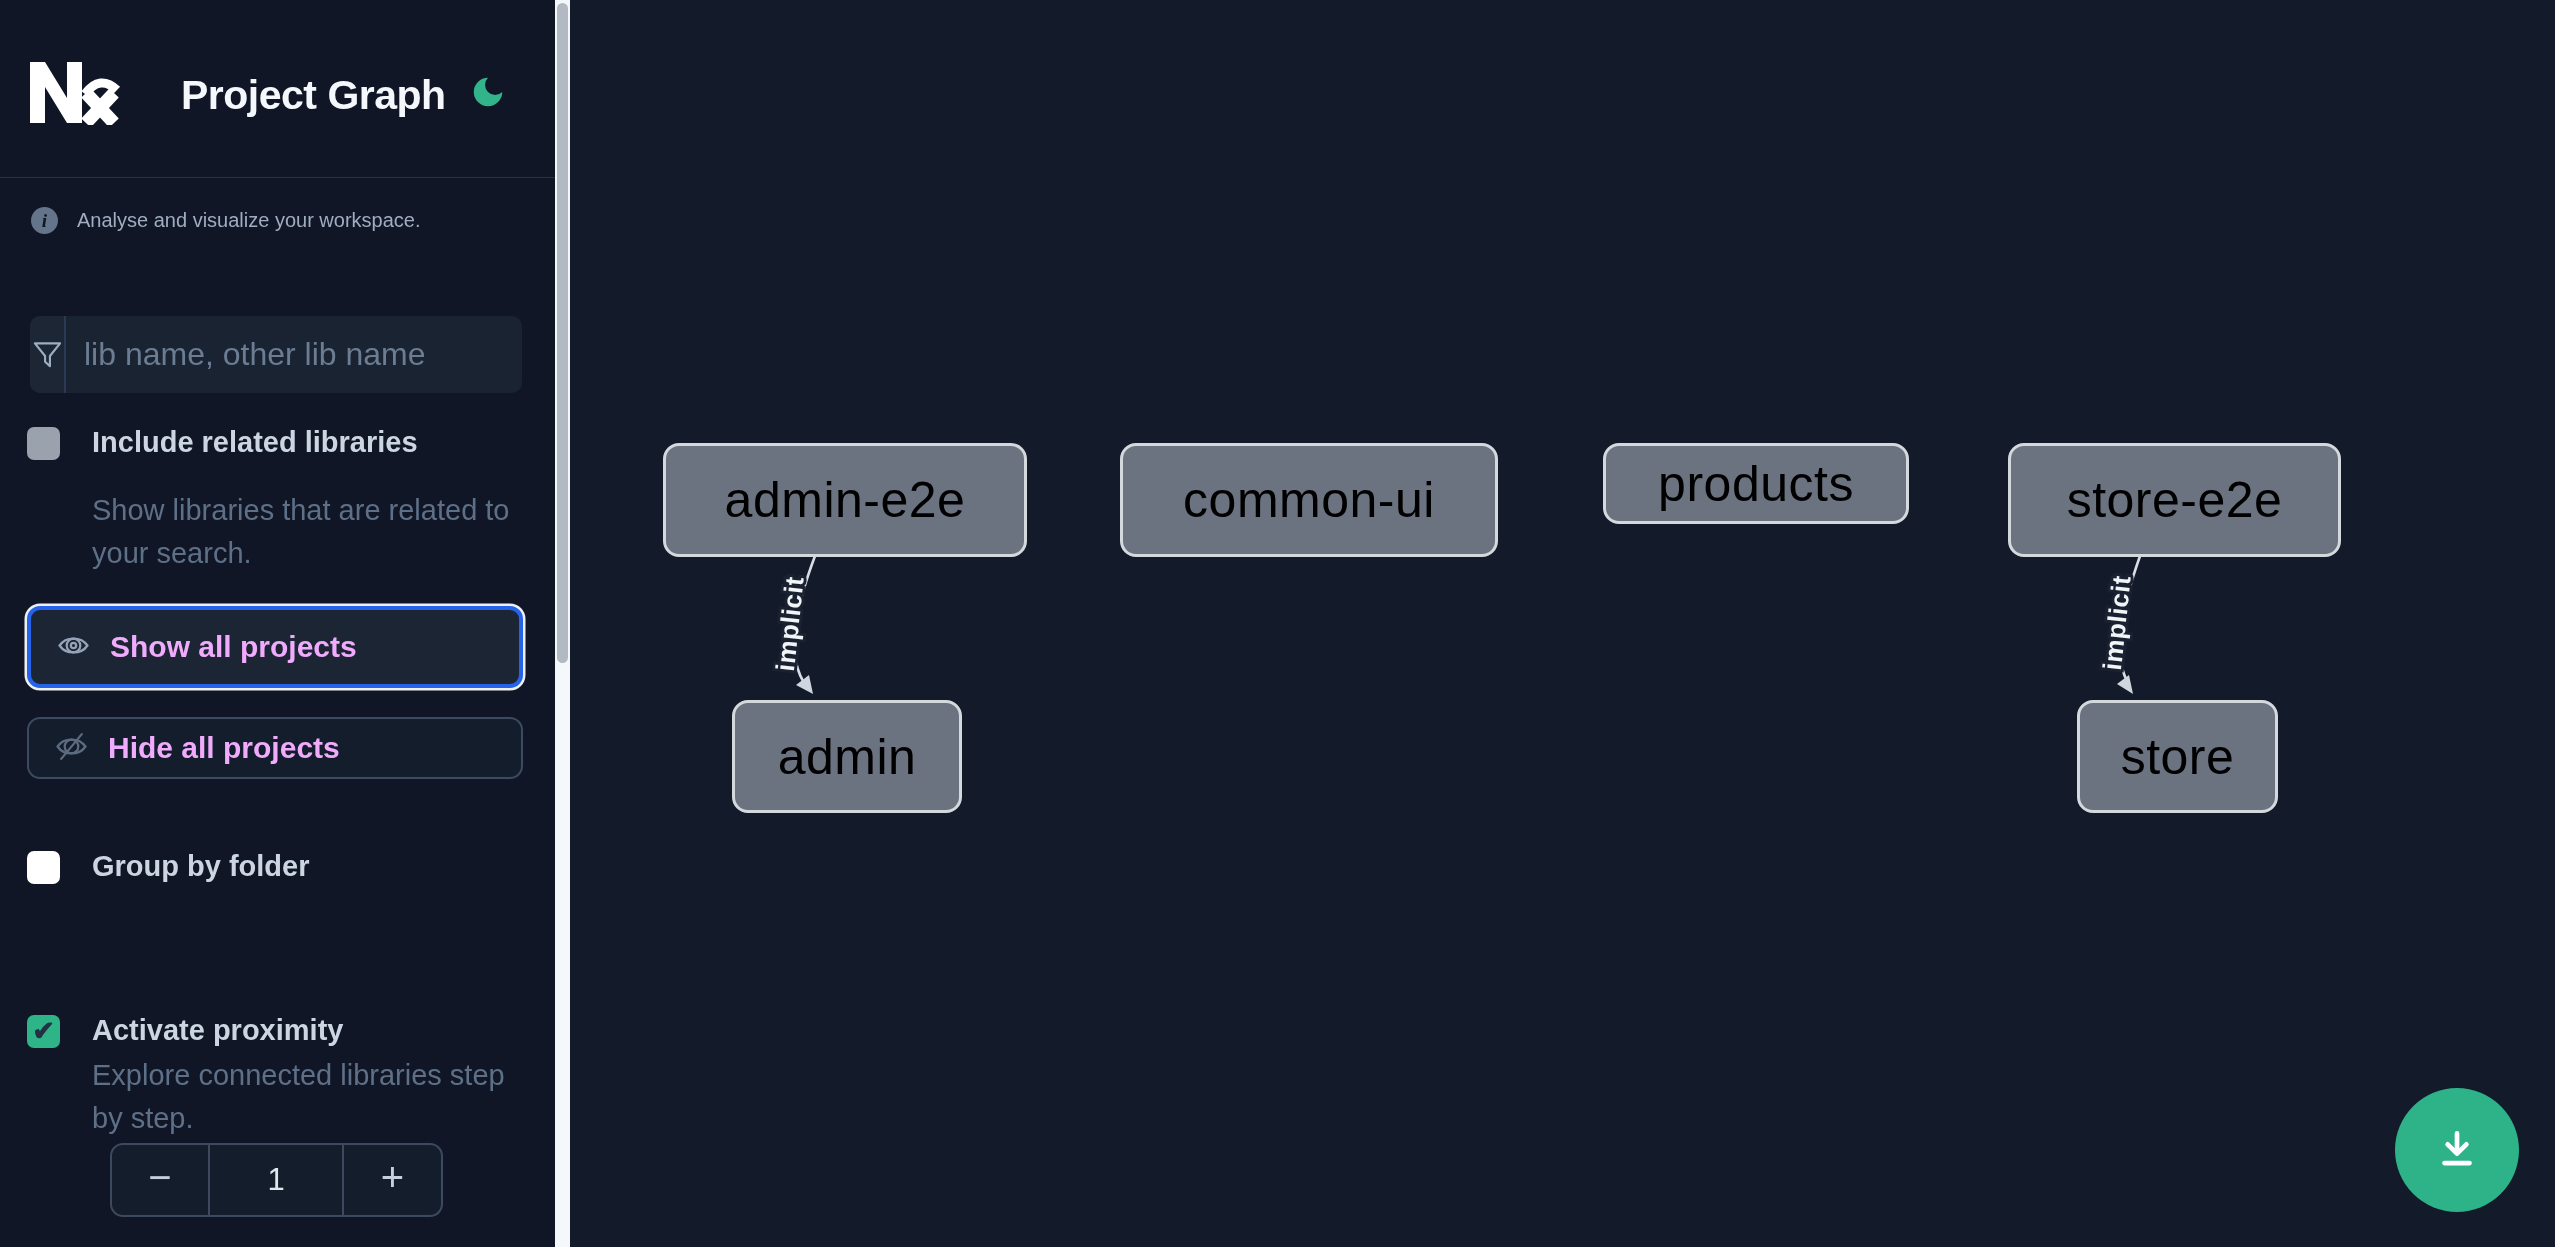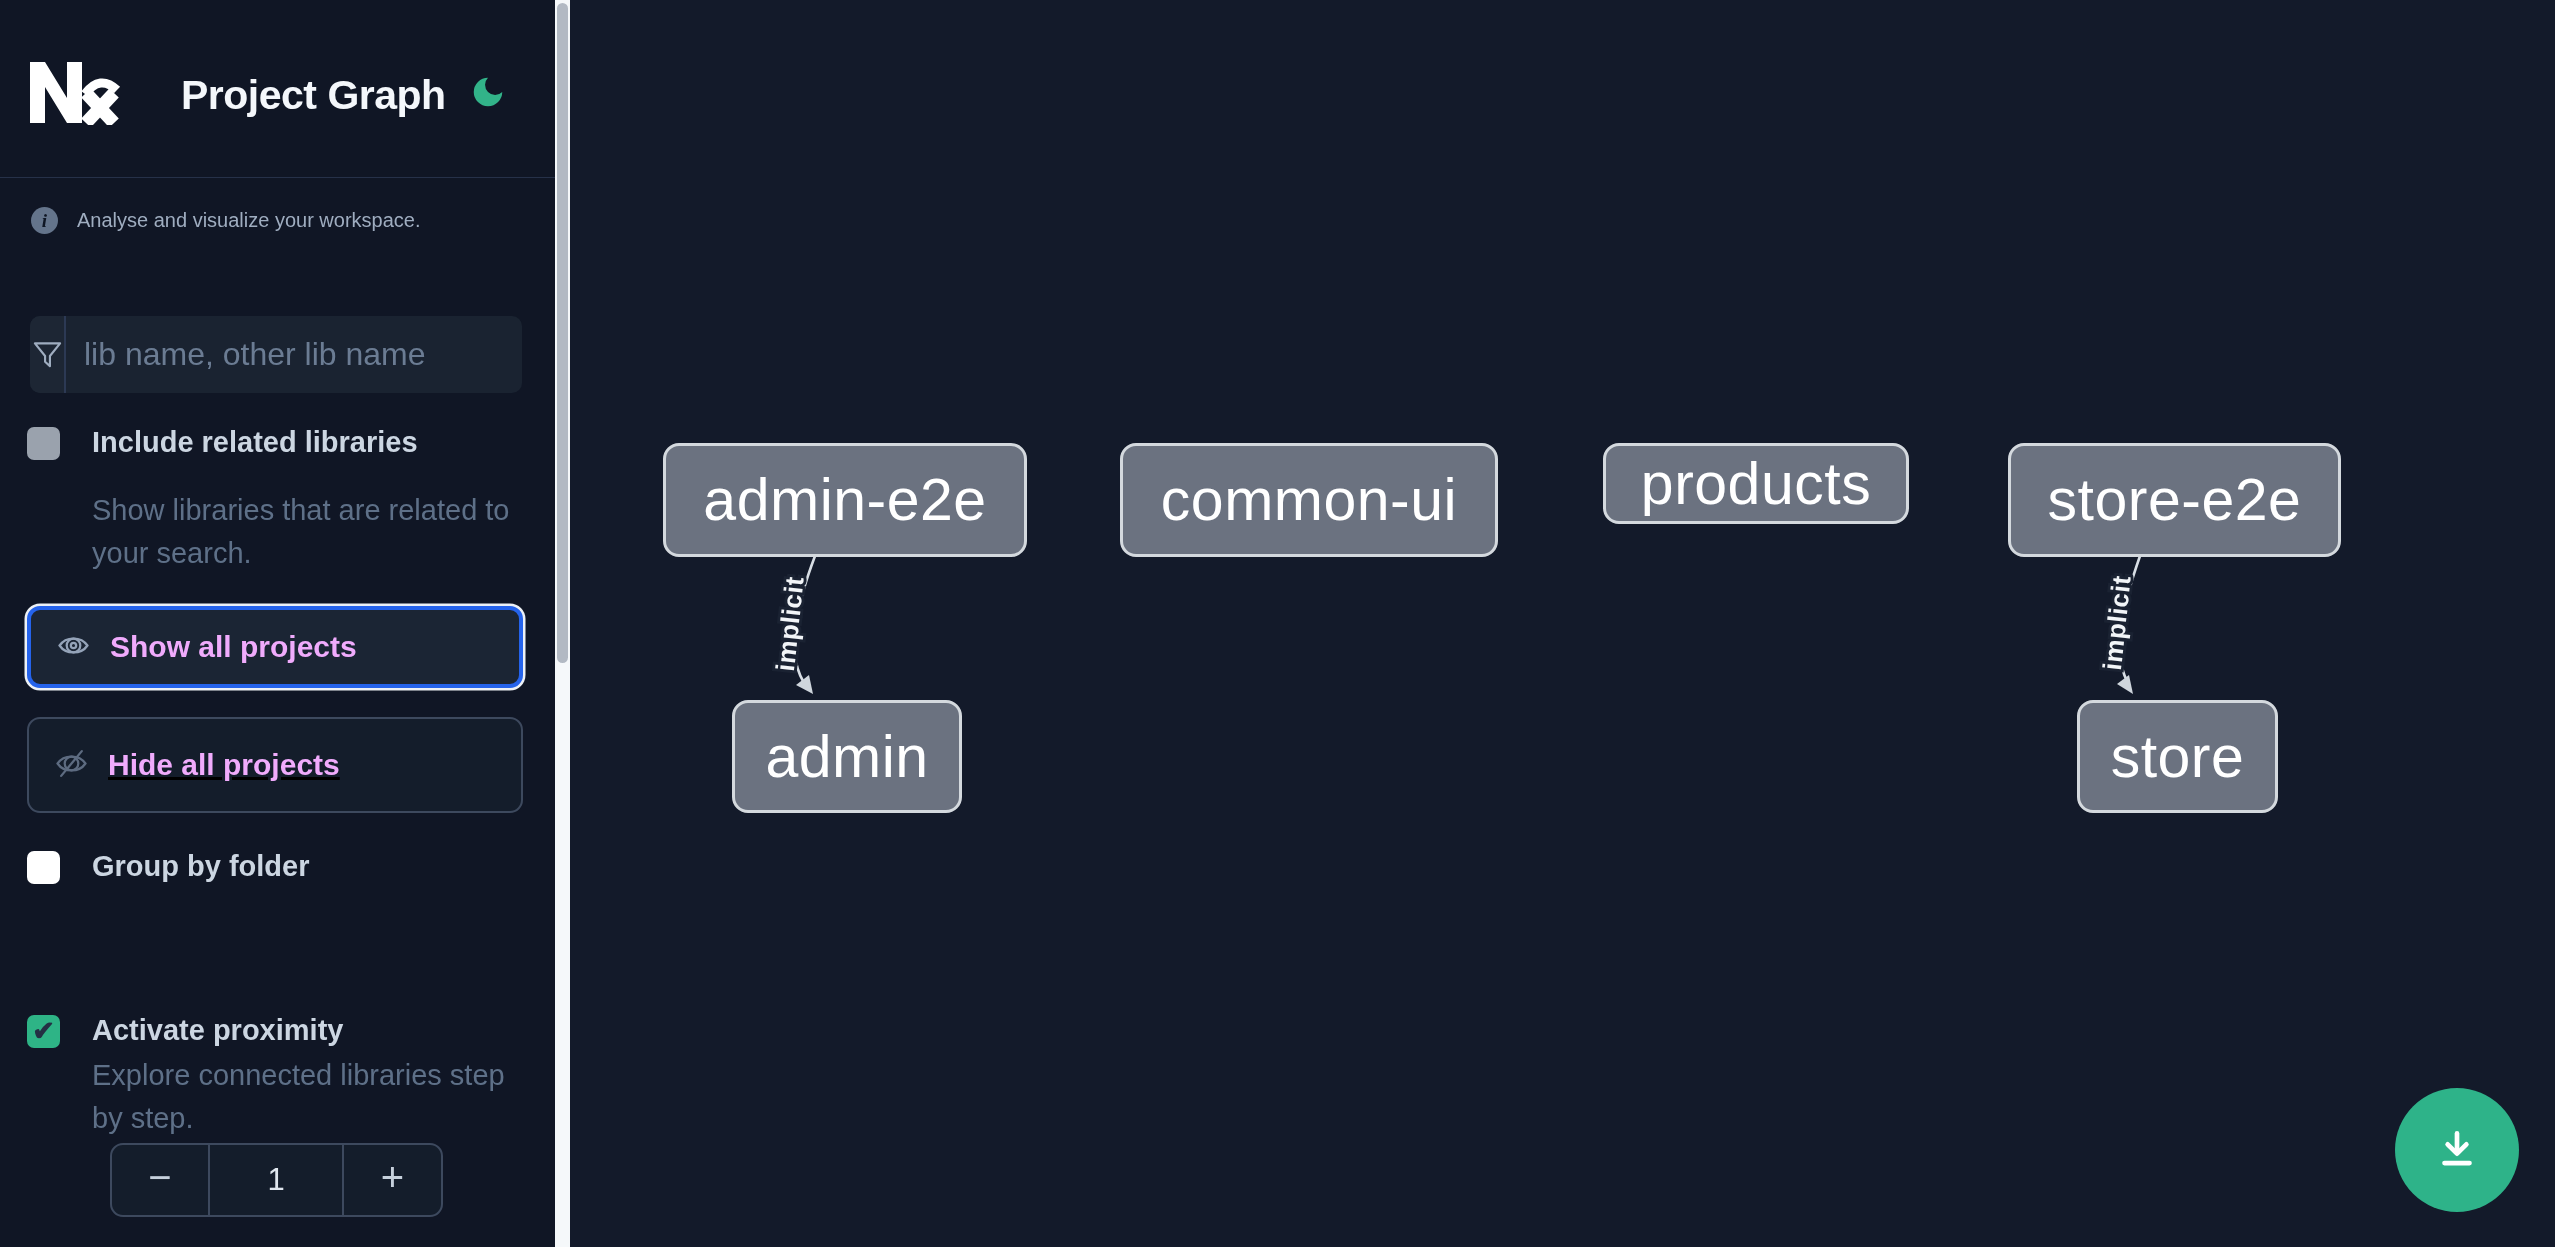--- a/index.html
+++ b/index.html
@@ -43,21 +43,21 @@
   .b-include { top:424px; } .b-include .desc { max-width:440px;margin-top:28px; }
   .b-group   { top:848px;justify-content:center; } .b-group .desc   { max-width:400px; }
   .b-prox    { top:1012px; } .b-prox .desc   { max-width:445px; }
 
   .sb-btn { position:absolute; left:27px; width:496px; display:flex; align-items:center;
             gap:20px; padding-left:26px; border-radius:13px; cursor:pointer;
             font-family:"Liberation Sans", sans-serif; }
   .sb-btn .btn-label { font-size:30px; font-weight:600; color:#f0abfc; }
   .btn-show { top:606px; height:82px; background:#1b2534; border:4px solid #2563eb;
               box-shadow:0 0 0 2.5px #edf1f6; }
-  .btn-hide { top:717px; height:96px; background:#141d2b; border:2px solid #3d495e;text-decoration:underline; }
+  .btn-hide { top:717px; height:62px; background:#141d2b; border:2px solid #3d495e; }
 
   .stepper { position:absolute; left:110px; top:1143px; width:333px; height:74px;
              border:2px solid #3d495e; border-radius:13px; display:grid;
              grid-template-columns:96px 1fr 97px; background:#141d2b; }
   .stepper > * { display:flex; align-items:center; justify-content:center;
                  background:transparent; border:none; font-family:"Liberation Sans", sans-serif; }
   .step-btn { font-size:40px; color:#c6d0dc; cursor:pointer; padding-bottom:6px; }
   .step-value { border-left:2px solid #3d495e; border-right:2px solid #3d495e;
                 font-size:31px; color:#dfe6ee; }
 
@@ -68,22 +68,22 @@
 
   
   .canvas { position:absolute; left:570px; top:0; width:1985px; height:1247px; background:#131a2a; }
   .edges-svg { position:absolute; left:0; top:0; width:1985px; height:1247px; }
   .edge-path { fill:none; stroke:#d8dee5; stroke-width:2.6px; }
   .edge-arrow { fill:#cfd6dd; }
   .edge-label { font-family:"Liberation Sans", sans-serif; font-size:26px; font-weight:700;
                 fill:#f2f5f8; stroke:#1a2232; stroke-width:6px; paint-order:stroke;
                 letter-spacing:0.5px; text-anchor:middle; dominant-baseline:middle; }
   .node { position:absolute; background:#6b7280; border:3px solid #d4d9de; border-radius:16px;
-          color:#ffffff; display:flex; align-items:center; justify-content:center;
-          font-size:59px; letter-spacing:0.5px; cursor:pointer; }
+          color:#000000; display:flex; align-items:center; justify-content:center;
+          font-size:50px; letter-spacing:0.5px; cursor:pointer; }
   .n-admin-e2e { left:93px;  top:443px; width:364px; height:114px; }
   .n-common-ui { left:550px; top:443px; width:378px; height:114px; }
   .n-products  { left:1033px;top:443px; width:306px; height:81px; }
   .n-store-e2e { left:1438px;top:443px; width:333px; height:114px; }
   .n-admin     { left:162px; top:700px; width:230px; height:113px; }
   .n-store     { left:1507px;top:700px; width:201px; height:113px; }
 
   .fab { position:absolute; left:2395px; top:1088px; width:124px; height:124px;
          border-radius:50%; background:#2eb389; border:none; cursor:pointer;
          display:flex; align-items:center; justify-content:center; }

